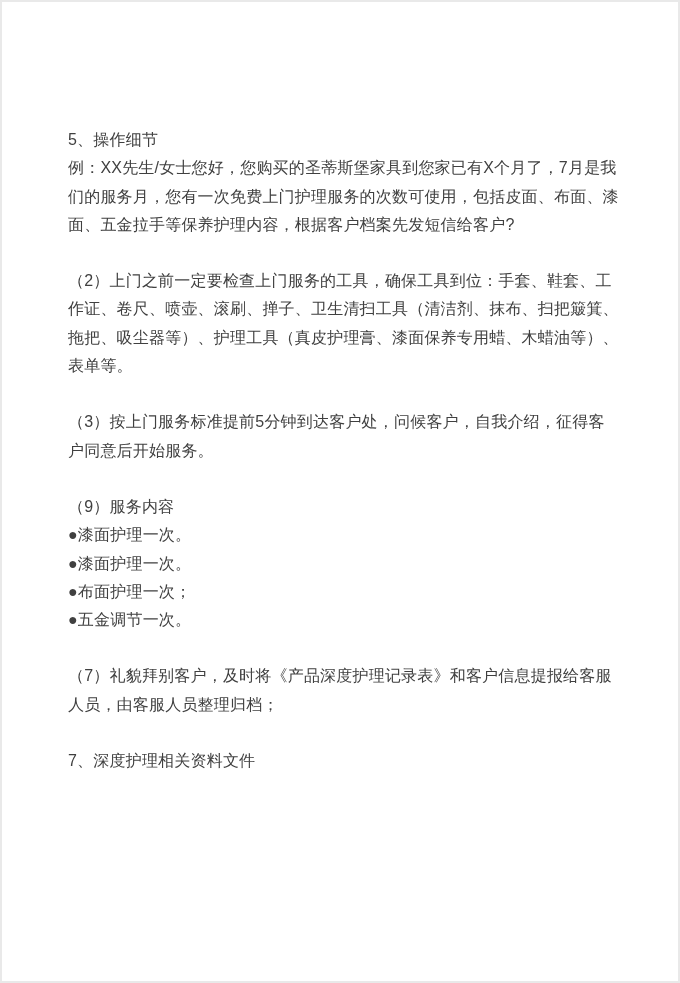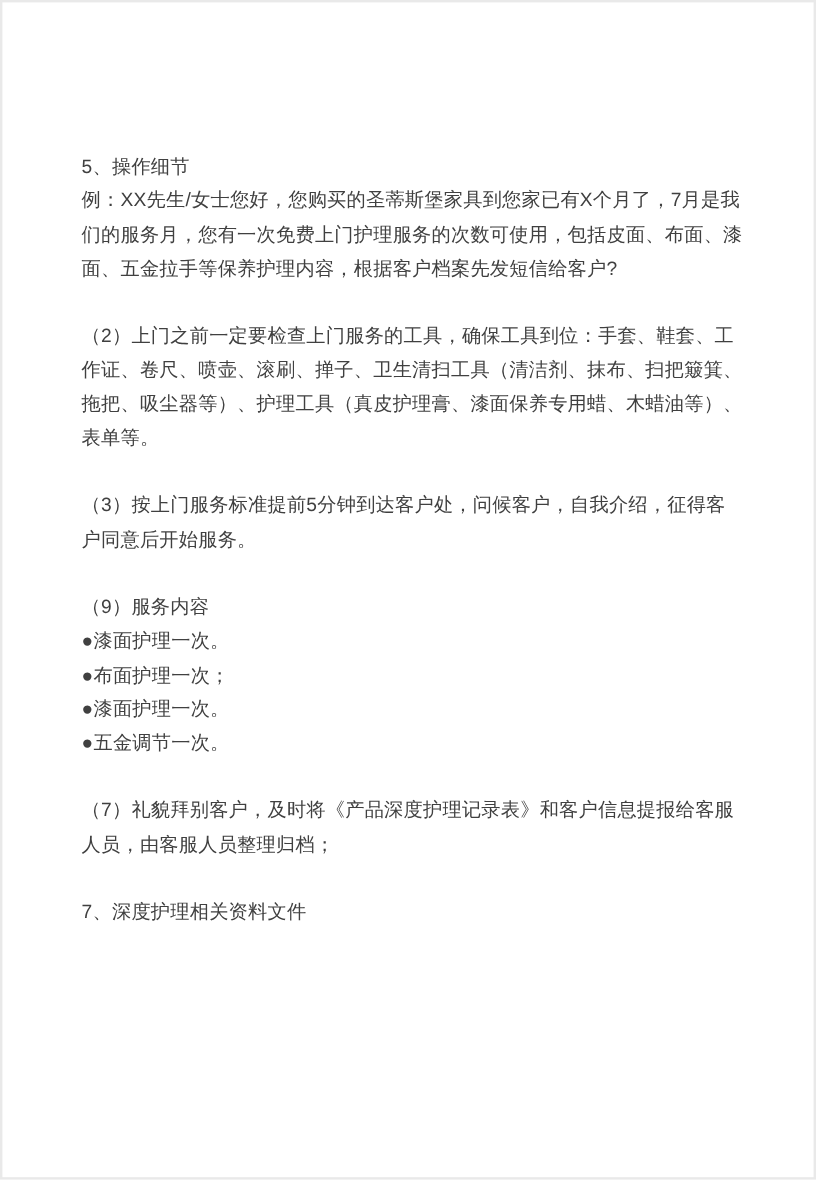--- a/index.html
+++ b/index.html
@@ -56,22 +56,22 @@
       <p>（2）上门之前一定要检查上门服务的工具，确保工具到位：手套、鞋套、工作证、卷尺、喷壶、滚刷、掸子、卫生清扫工具（清洁剂、抹布、扫把簸箕、拖把、吸尘器等）、护理工具（真皮护理膏、漆面保养专用蜡、木蜡油等）、表单等。</p>
     </div>
 
     <div class="block">
       <p>（3）按上门服务标准提前5分钟到达客户处，问候客户，自我介绍，征得客户同意后开始服务。</p>
     </div>
 
     <div class="block">
       <p>（9）服务内容</p>
       <p>●漆面护理一次。</p>
+      <p>●漆面护理一次。</p>
       <p>●布面护理一次；</p>
-      <p>●漆面护理一次。</p>
       <p>●五金调节一次。</p>
     </div>
 
 
     <div class="block">
       <p>（7）礼貌拜别客户，及时将《产品深度护理记录表》和客户信息提报给客服人员，由客服人员整理归档；</p>
     </div>
 
     <div class="block">
       <p>7、深度护理相关资料文件</p>

